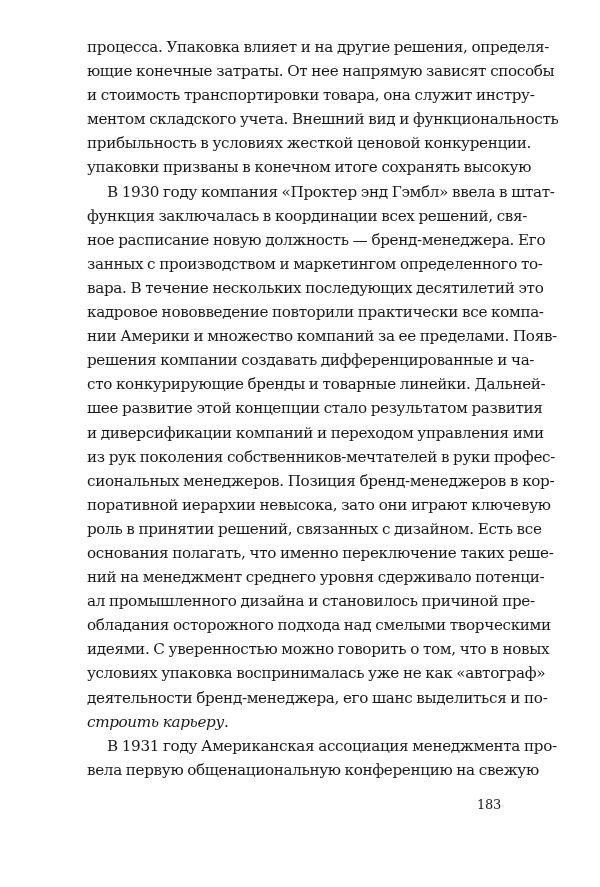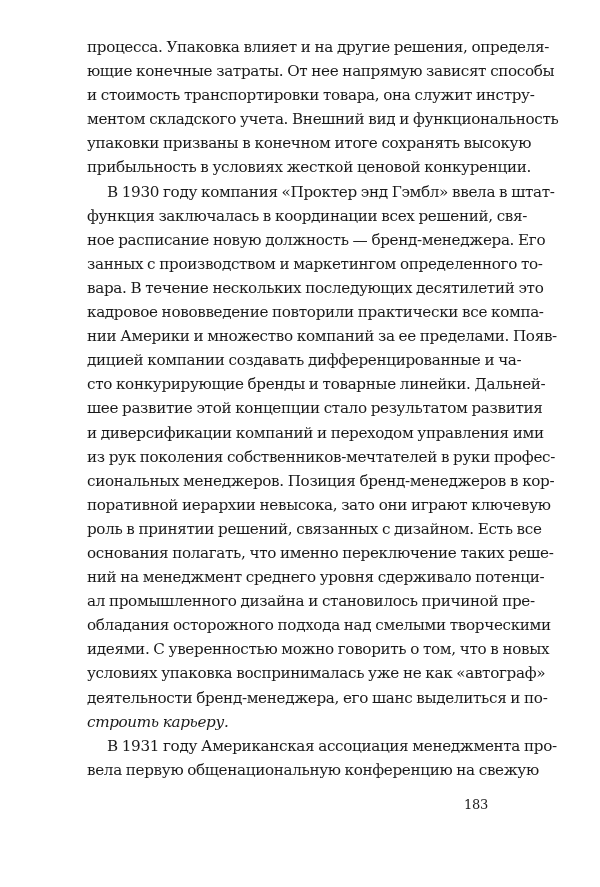--- a/index.html
+++ b/index.html
@@ -42,52 +42,52 @@
     }
     .line.last {
       text-align-last: left;
       font-style: italic;
     }
     .line.indent {
       padding-left: 20px;
     }
     .page-number {
       position: absolute;
-      left: 464px;
+      left: 477px;
       top: 797px;
       font-family: "DejaVu Serif", "Liberation Serif", serif;
       font-size: 13px;
       color: #1a1a1a;
       letter-spacing: -0.3px;
     }
   </style>
 </head>
 <body>
 
 <div class="page">
   <div class="text-block">
 
     <div>
       <span class="line">процесса. Упаковка влияет и на другие решения, определя-</span>
       <span class="line">ющие конечные затраты. От нее напрямую зависят способы</span>
       <span class="line">и стоимость транспортировки товара, она служит инстру-</span>
       <span class="line">ментом складского учета. Внешний вид и функциональность</span>
+      <span class="line">прибыльность в условиях жесткой ценовой конкуренции.</span>
       <span class="line">упаковки призваны в конечном итоге сохранять высокую</span>
-      <span class="line">прибыльность в условиях жесткой ценовой конкуренции.</span>
     </div>
 
     <div>
       <span class="line indent">В 1930 году компания «Проктер энд Гэмбл» ввела в штат-</span>
       <span class="line">функция заключалась в координации всех решений, свя-</span>
       <span class="line">ное расписание новую должность — бренд-менеджера. Его</span>
       <span class="line">занных с производством и маркетингом определенного то-</span>
       <span class="line">вара. В течение нескольких последующих десятилетий это</span>
       <span class="line">кадровое нововведение повторили практически все компа-</span>
       <span class="line">нии Америки и множество компаний за ее пределами. Появ-</span>
-      <span class="line">дицией компании создавать дифференцированные и ча-</span>
+      <span class="line">решения компании создавать дифференцированные и ча-</span>
       <span class="line">сто конкурирующие бренды и товарные линейки. Дальней-</span>
       <span class="line">шее развитие этой концепции стало результатом развития</span>
       <span class="line">и диверсификации компаний и переходом управления ими</span>
       <span class="line">из рук поколения собственников-мечтателей в руки профес-</span>
       <span class="line">сиональных менеджеров. Позиция бренд-менеджеров в кор-</span>
       <span class="line">поративной иерархии невысока, зато они играют ключевую</span>
       <span class="line">роль в принятии решений, связанных с дизайном. Есть все</span>
       <span class="line">основания полагать, что именно переключение таких реше-</span>
       <span class="line">ний на менеджмент среднего уровня сдерживало потенци-</span>
       <span class="line">ал промышленного дизайна и становилось причиной пре-</span>

